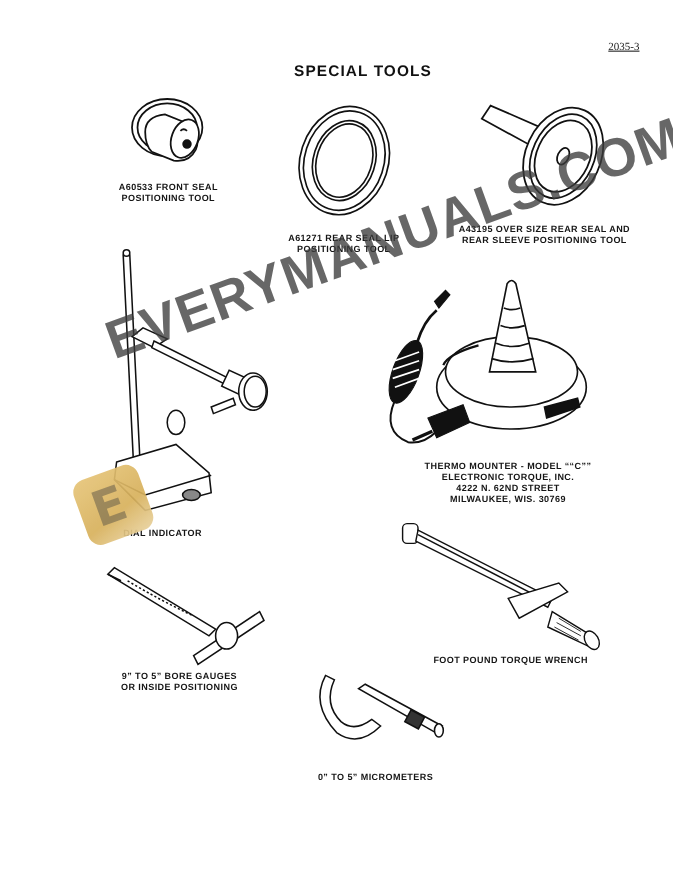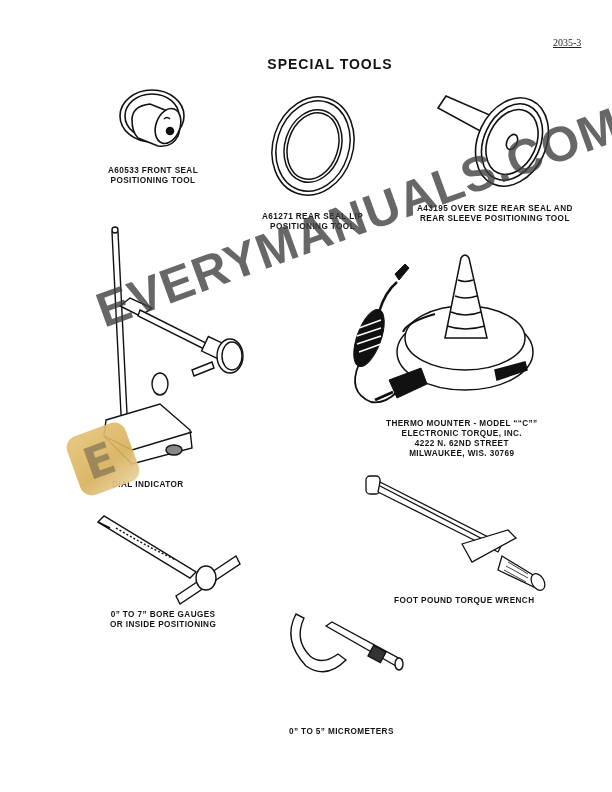--- a/index.html
+++ b/index.html
@@ -120,21 +120,21 @@
 <svg class="fig" style="left:96px;top:514px" width="145" height="90" viewBox="0 0 145 90">
   <g fill="#fff" stroke="#111" stroke-width="1.4">
     <path d="M2 8 L8 2 L100 58 L94 64 Z"></path>
     <path d="M2 8 L14 14" fill="none"></path>
     <path d="M80 82 L140 42 L144 50 L84 90 Z"></path>
     <ellipse cx="110" cy="64" rx="10" ry="12"></ellipse>
     <path d="M20 14 q30 18 60 32" fill="none" stroke-dasharray="2 2"></path>
   </g>
 </svg>
 <div class="abs label" style="left:110px;top:610px">
-  <span>0” TO 7” BORE GAUGES</span>
+  <span>9” TO 5” BORE GAUGES</span>
   <span>OR INSIDE POSITIONING</span>
 </div>
 
 <svg class="fig" style="left:362px;top:474px" width="185" height="118" viewBox="0 0 185 118">
   <g fill="#fff" stroke="#111" stroke-width="1.3">
     <rect x="4" y="2" width="14" height="18" rx="4"></rect>
     <path d="M18 8 L140 70 L136 78 L16 18 Z"></path>
     <path d="M18 12 L138 74" fill="none"></path>
     <path d="M100 70 L146 56 L154 64 L110 88 Z"></path>
     <path d="M140 82 L176 104 Q182 110 174 114 L136 96 Z"></path>
@@ -147,20 +147,20 @@
 </div>
 
 <svg class="fig" style="left:282px;top:610px" width="125" height="70" viewBox="0 0 125 70">
   <g fill="#fff" stroke="#111" stroke-width="1.4">
     <path d="M14 4 Q0 30 24 56 Q44 70 64 50 L56 44 Q40 56 28 46 Q12 30 22 8 Z"></path>
     <path d="M44 16 L50 12 L120 50 L114 56 Z"></path>
     <rect x="88" y="38" width="14" height="12" transform="rotate(28 95 44)" fill="#333"></rect>
     <ellipse cx="117" cy="54" rx="4" ry="6"></ellipse>
   </g>
 </svg>
-<div class="abs label" style="left:289px;top:727px">
+<div class="abs label" style="left:289px;top:702px">
   <span>0” TO 5” MICROMETERS</span>
 </div>
 
 <div class="abs wm-logo">
   <span class="wm-logo-glyph">E</span>
 </div>
 <div class="abs wm-text">EVERYMANUALS.COM</div>
 
 </body></html>

